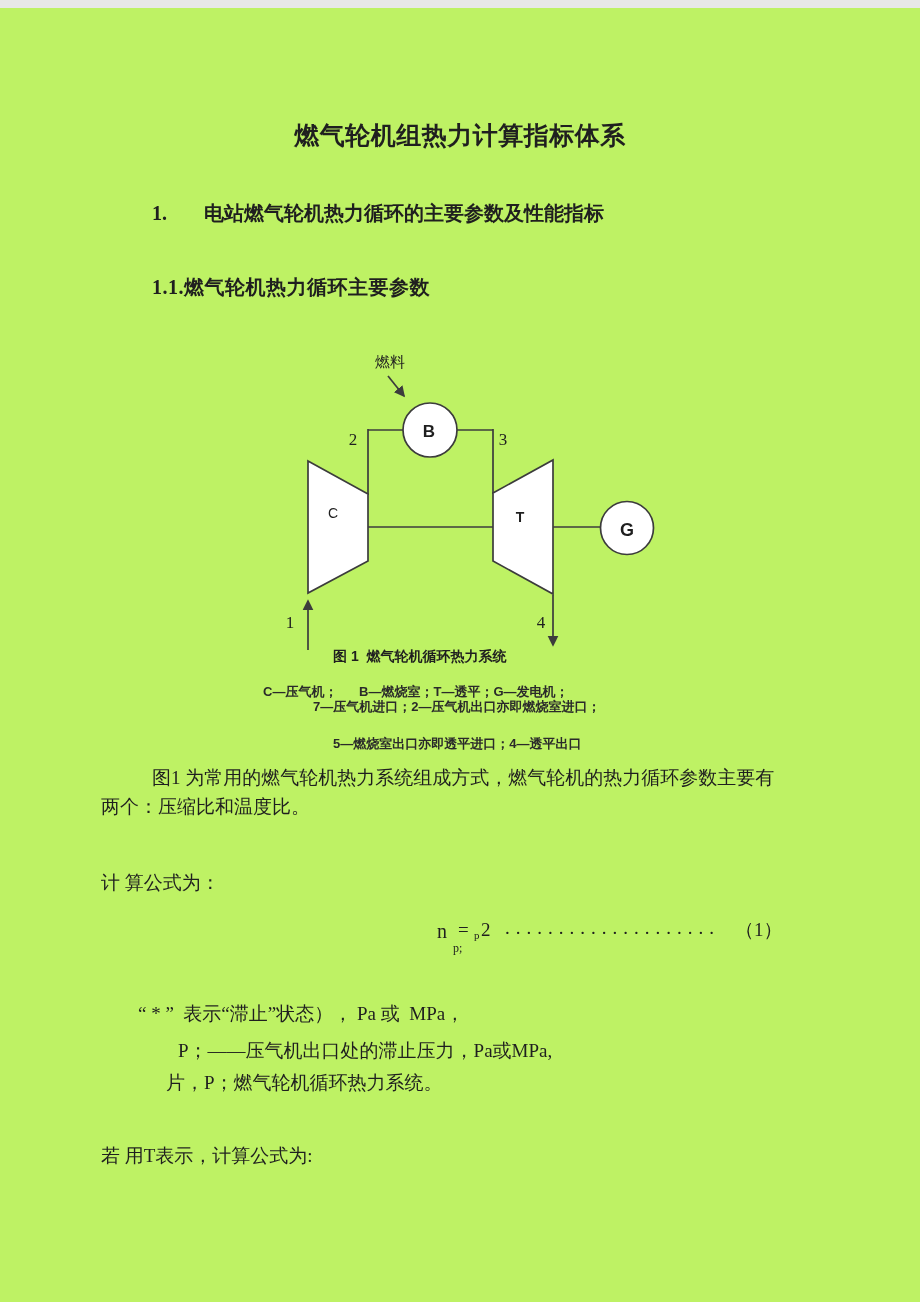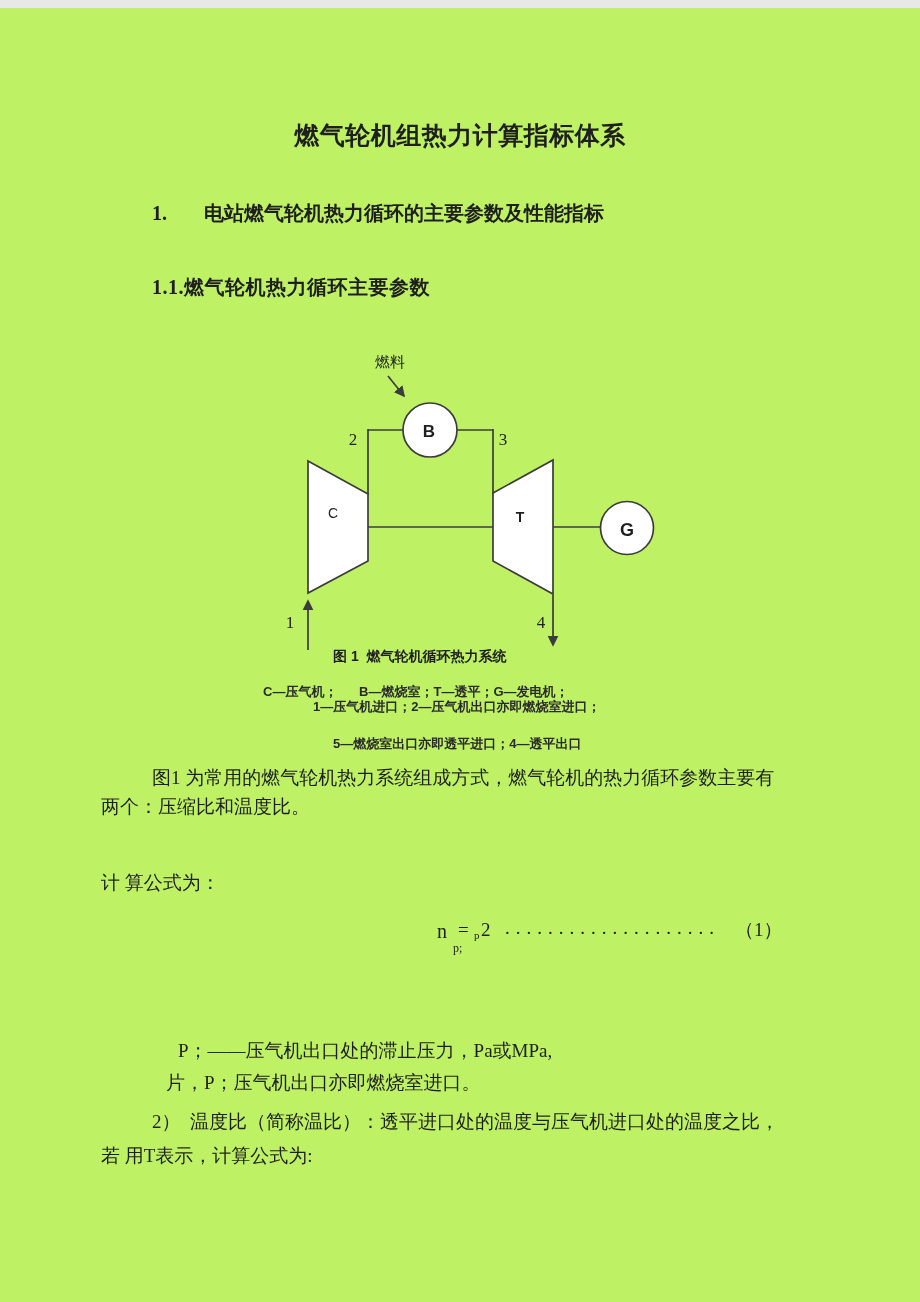--- a/index.html
+++ b/index.html
@@ -87,35 +87,35 @@
     <text class="svg-sans" x="429" y="429" text-anchor="middle" font-size="17" font-weight="bold">B</text>
     <text class="svg-sans" x="333" y="510" text-anchor="middle" font-size="14">C</text>
     <text class="svg-sans" x="520" y="514" text-anchor="middle" font-size="14" font-weight="bold">T</text>
     <text class="svg-sans" x="627" y="528" text-anchor="middle" font-size="18" font-weight="bold">G</text>
     <text class="svg-serif" x="290" y="620" text-anchor="middle" font-size="17">1</text>
     <text class="svg-serif" x="541" y="620" text-anchor="middle" font-size="17">4</text>
   </svg>
 
   <div class="abs caption">图 1  燃气轮机循环热力系统</div>
   <div class="abs legend lg1">C—压气机；      B—燃烧室；T—透平；G—发电机；</div>
-  <div class="abs legend lg2">1—压气机进口；2—压气机出口亦即燃烧室进口；</div>
+  <div class="abs legend lg2">7—压气机进口；2—压气机出口亦即燃烧室进口；</div>
   <div class="abs legend lg3">5—燃烧室出口亦即透平进口；4—透平出口</div>
 
   <div class="abs body-line p1l1">图1 为常用的燃气轮机热力系统组成方式，燃气轮机的热力循环参数主要有</div>
   <div class="abs body-line p1l2">两个：压缩比和温度比。</div>
   <div class="abs body-line p2l2">计 算公式为：</div>
 
   <div>
     <span class="abs f-n">n</span>
     <span class="abs f-eq">=</span>
     <span class="abs f-sub">p</span>
     <span class="abs f-num">2</span>
     <span class="abs f-den">p;</span>
     <span class="abs f-dots">....................</span>
     <span class="abs f-tag">（1）</span>
   </div>
 
+  <div class="abs body-line exl2">“ * ”  表示“滞止”状态）， Pa 或  MPa，</div>
   <div class="abs body-line exl3">P；——压气机出口处的滞止压力，Pa或MPa,</div>
-  <div class="abs body-line exl4">片，P；压气机出口亦即燃烧室进口。</div>
-  <div class="abs body-line p3l1">2）  温度比（简称温比）：透平进口处的温度与压气机进口处的温度之比，</div>
+  <div class="abs body-line exl4">片，P；燃气轮机循环热力系统。</div>
   <div class="abs body-line p3l2">若 用T表示，计算公式为:</div>
 
 </div>
 
 </body></html>

